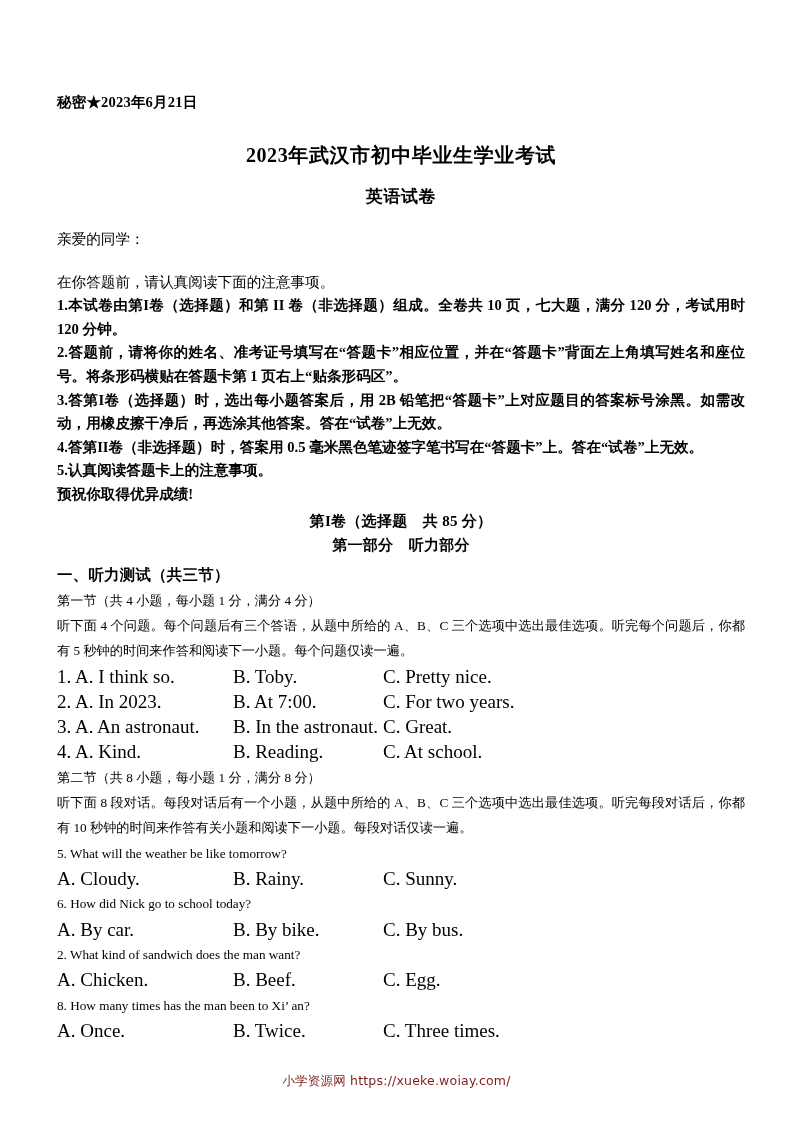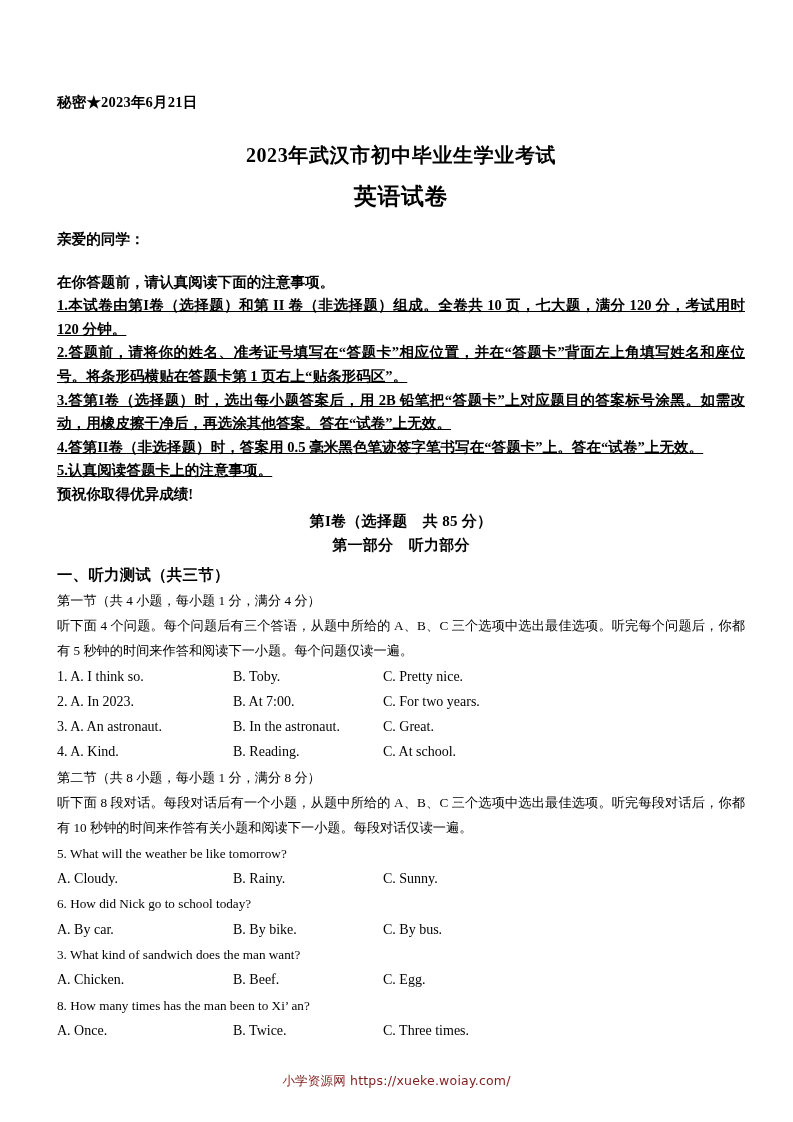--- a/index.html
+++ b/index.html
@@ -42,41 +42,40 @@
     text-align: center;
     font-weight: bold;
     font-size: 20px;
     line-height: 26px;
     margin: 30px 0 0 0;
     letter-spacing: 0.6px;
   }
   .doc-subtitle {
     text-align: center;
     font-weight: bold;
-    font-size: 23px;
+    font-size: 17px;
     line-height: 24px;
     margin: 17px 0 4px 0;
     letter-spacing: 0.6px;
   }
 
   
   .greeting {
-    font-weight: bold;
+    font-weight: normal;
     font-size: 14.6px;
     line-height: 23.6px;
     margin: 19px 0 0 0;
   }
   .instruction {
     font-weight: bold;
     font-size: 14.6px;
     line-height: 23.6px;
     margin: 0;
     text-align: justify;
     text-justify: inter-character;
-    text-decoration: underline;
   }
   .wishes {
     font-weight: bold;
     font-size: 14.6px;
     line-height: 23.6px;
     margin: 0;
   }
 
   
   .banner {
@@ -109,21 +108,21 @@
   .directions {
     font-size: 13.2px;
     line-height: 25.5px;
     margin: 0;
     text-align: justify;
     text-justify: inter-character;
   }
 
   
   .q-row {
-    font-size: 14px;
+    font-size: 19px;
     line-height: 25.3px;
     position: relative;
     height: 25.3px;
     white-space: nowrap;
   }
   .q-stem {
     font-size: 13.2px;
     line-height: 25.3px;
     height: 25.3px;
     white-space: nowrap;
@@ -210,21 +209,21 @@
       <span class="opt opt-c">C. Sunny.</span>
     </div>
 
     <div class="q-stem">6. How did Nick go to school today?</div>
     <div class="q-row">
       <span class="opt opt-a">A. By car.</span>
       <span class="opt opt-b">B. By bike.</span>
       <span class="opt opt-c">C. By bus.</span>
     </div>
 
-    <div class="q-stem">3. What kind of sandwich does the man want?</div>
+    <div class="q-stem">2. What kind of sandwich does the man want?</div>
     <div class="q-row">
       <span class="opt opt-a">A. Chicken.</span>
       <span class="opt opt-b">B. Beef.</span>
       <span class="opt opt-c">C. Egg.</span>
     </div>
 
     <div class="q-stem">8. How many times has the man been to Xi’ an?</div>
     <div class="q-row">
       <span class="opt opt-a">A. Once.</span>
       <span class="opt opt-b">B. Twice.</span>

